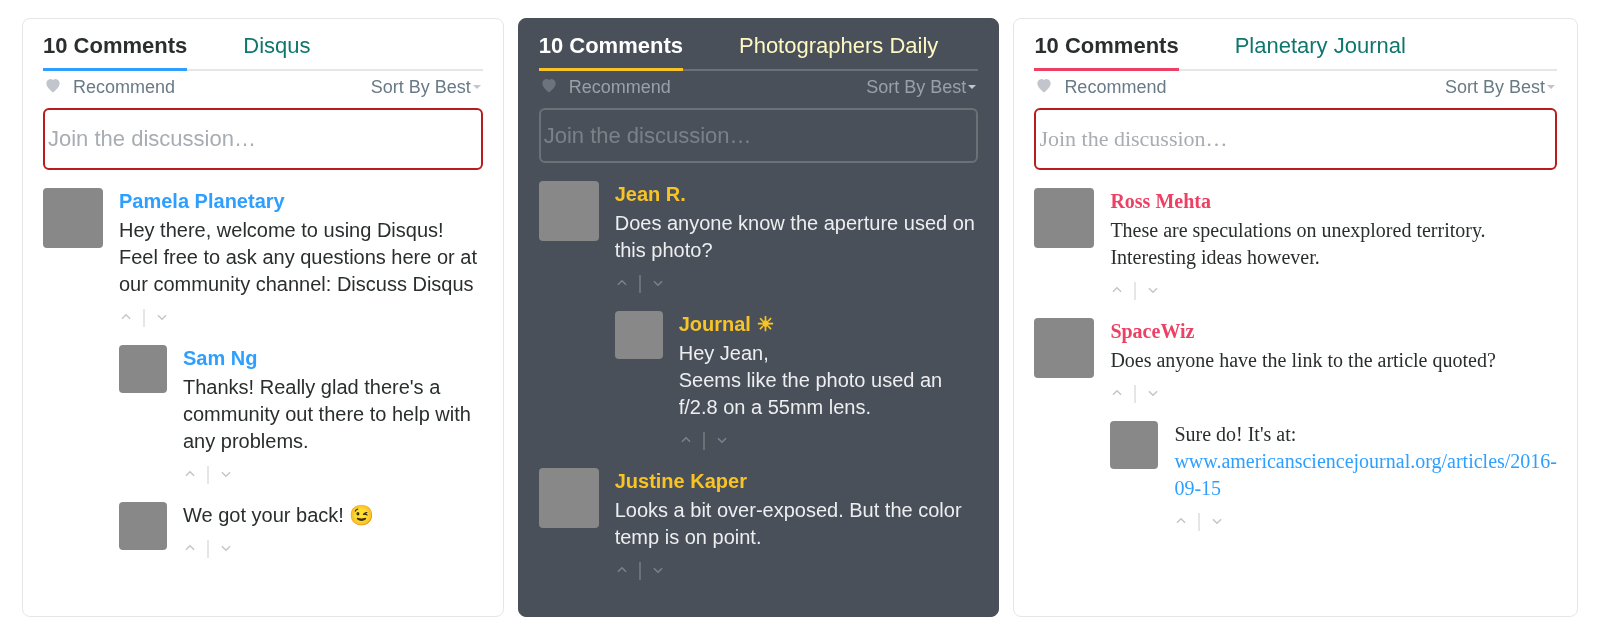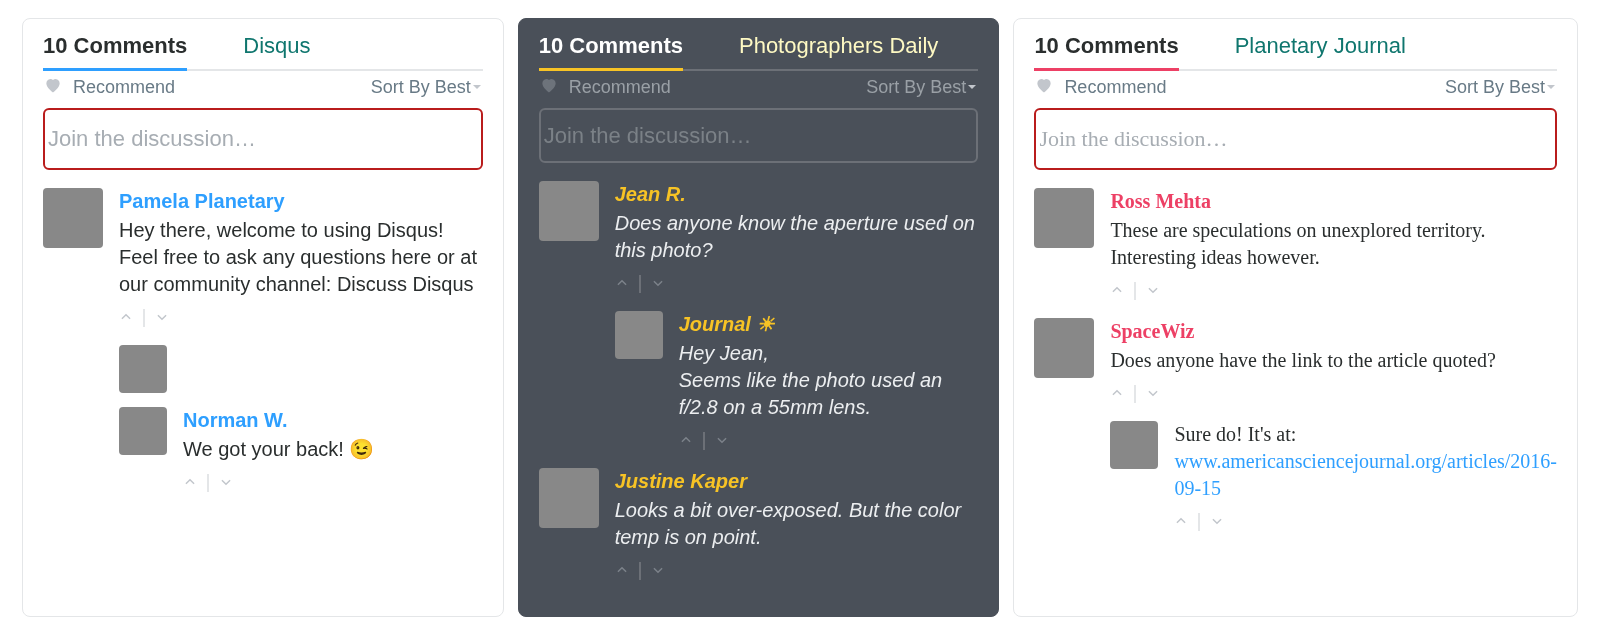--- a/index.html
+++ b/index.html
@@ -97,21 +97,21 @@
   }
   .comment .avatar {
     width:60px; height:60px;
     border-radius:4px;
     background:#888;
     flex:0 0 auto;
     background-size:cover;
     background-position:center;
   }
   .comment-body { flex:1; font-size:20px; color:#2a2e2e; line-height:1.35; }
-  .panel.dark .comment-body { color:#eceef0;font-style:italic; }
+  .panel.dark .comment-body { color:#eceef0; }
   .author { font-weight:600; color:var(--accent); margin-bottom:2px; }
   .link { color:var(--accent); }
   .votes { margin-top:6px; display:flex; align-items:center; gap:10px; color:#c2c6cc; }
   .votes svg { width:14px; height:14px; stroke:#c2c6cc; fill:none; stroke-width:2.5; cursor:pointer; }
   .votes .sep { width:2px; height:18px; background:#e4e6e8; }
   .panel.dark .votes svg { stroke:#7c828a; }
   .panel.dark .votes .sep { background:#6c7077; }
   .reply-level { margin-left:76px; }
   
   .av-a { background:linear-gradient(135deg,#2b2b2b,#6b5b47);}
@@ -160,25 +160,37 @@
           <span class="sep"></span>
           <span><svg viewBox="0 0 24 24">
                 <polyline points="5 9 12 16 19 9"></polyline>
               </svg></span>
         </div>
       </div>
     </div>
     <div class="reply-level">
       <div class="comment">
         <div class="avatar av-b" style="width:48px;height:48px"></div>
+        <div class="comment-body">
+          <div class="author">Sam Ng</div>
+          <div>Thanks! Really glad there's a community out there to help with any problems.</div>
+          <div class="votes">
+            <span><svg viewBox="0 0 24 24">
+                  <polyline points="5 15 12 8 19 15"></polyline>
+                </svg></span>
+            <span class="sep"></span>
+            <span><svg viewBox="0 0 24 24">
+                  <polyline points="5 9 12 16 19 9"></polyline>
+                </svg></span>
+          </div>
+        </div>
       </div>
       <div class="comment">
         <div class="avatar av-c" style="width:48px;height:48px"></div>
         <div class="comment-body">
-          <div class="author">Norman W.</div>
           <div>We got your back! 😉</div>
           <div class="votes">
             <span><svg viewBox="0 0 24 24">
                   <polyline points="5 15 12 8 19 15"></polyline>
                 </svg></span>
             <span class="sep"></span>
             <span><svg viewBox="0 0 24 24">
                   <polyline points="5 9 12 16 19 9"></polyline>
                 </svg></span>
           </div>

